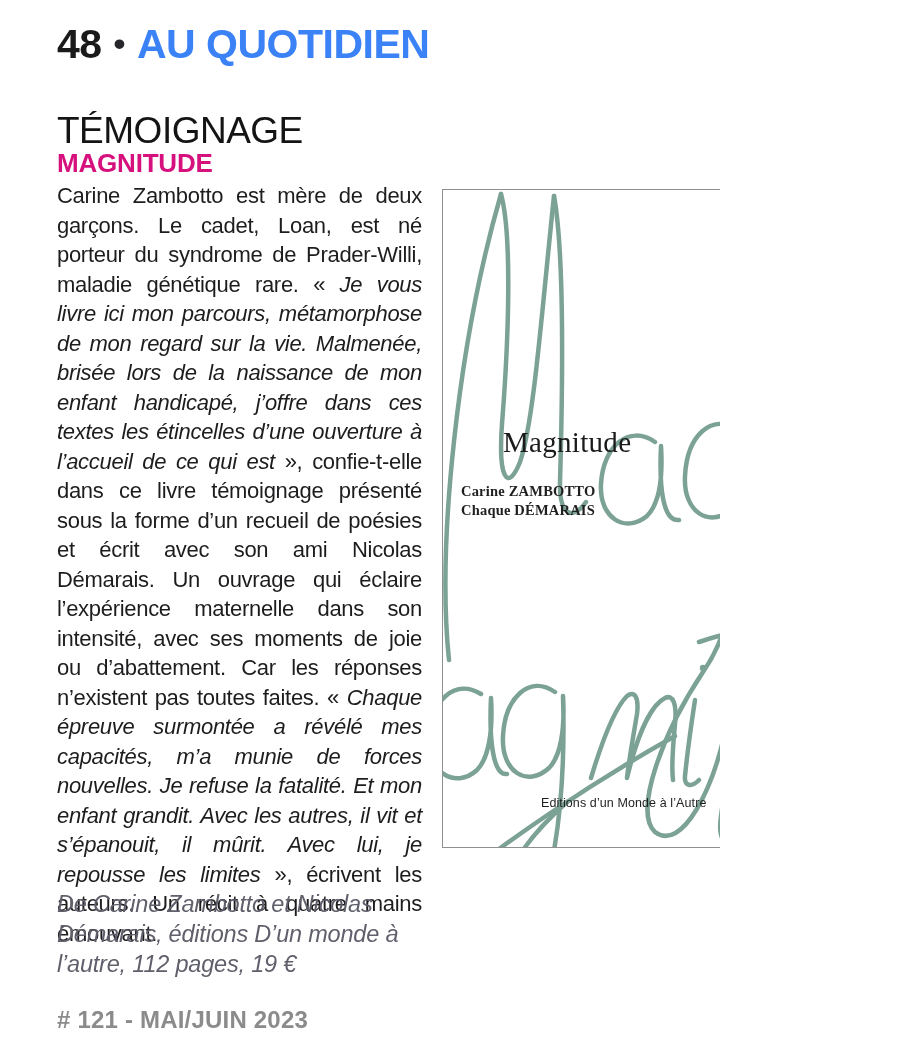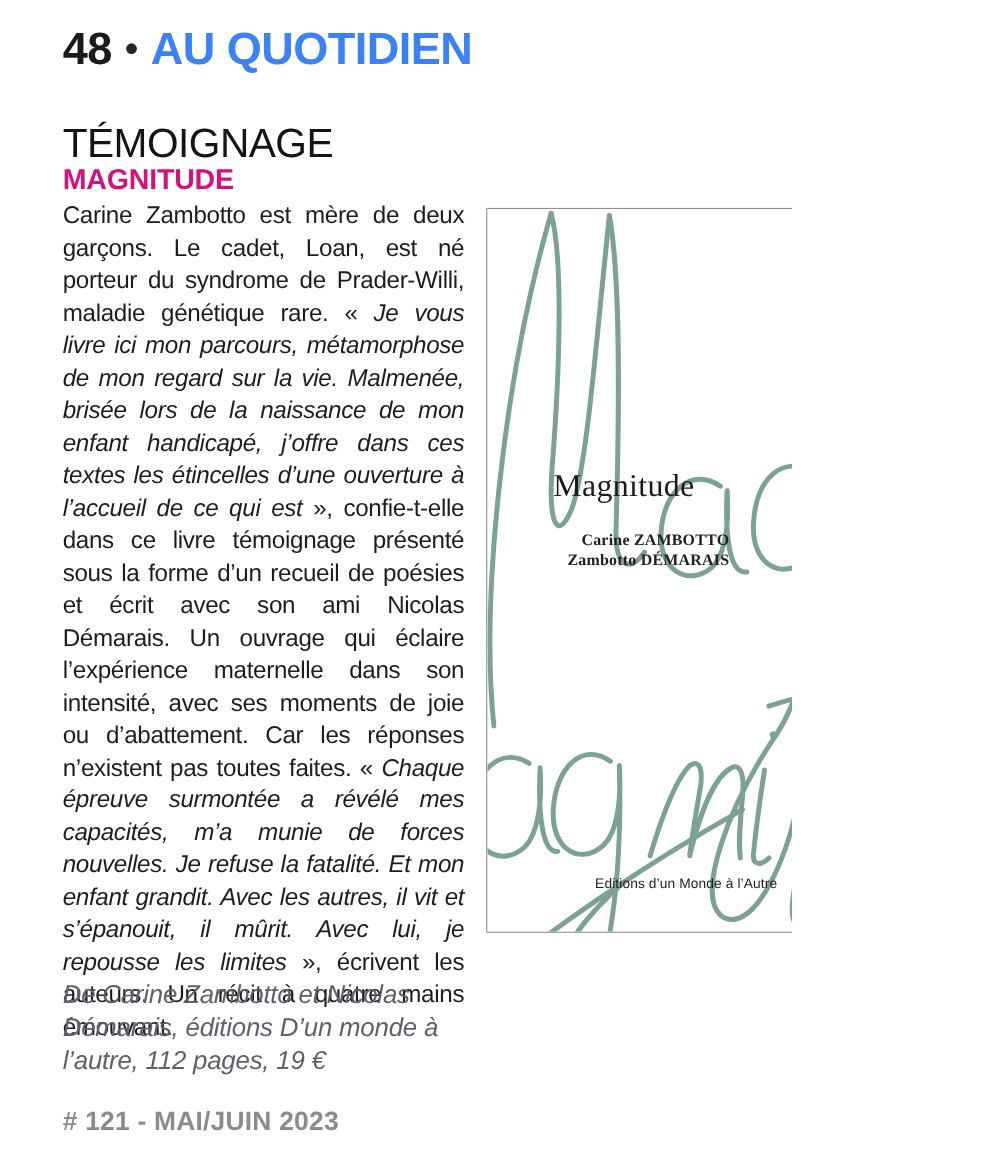--- a/index.html
+++ b/index.html
@@ -29,21 +29,21 @@
     color:#60606c;letter-spacing:-0.2px;}
   .issue{position:absolute;left:57px;top:1006px;font-size:24px;font-weight:700;
     color:#8b8b8b;letter-spacing:0.2px;}
   
   .cover{position:absolute;left:442px;top:189px;width:411px;height:657px;
     background:#fff;border:1px solid #8f8f8f;overflow:hidden;}
   .cover svg{position:absolute;left:0;top:0;}
   .cover-title{position:absolute;left:60px;top:238px;
     font-family:"Liberation Serif",serif;font-size:29px;color:#1b1b1b;
     letter-spacing:0.3px;line-height:1;}
-  .cover-authors{position:absolute;left:18px;top:292px;width:202px;text-align:right;
+  .cover-authors{position:absolute;left:18px;top:292px;width:202px;text-align:left;
     font-family:"Liberation Serif",serif;font-size:14.5px;font-weight:600;
     color:#1f1f1f;line-height:19px;letter-spacing:0.2px;}
   .cover-publisher{position:absolute;left:98px;top:606px;width:205px;text-align:left;
     font-size:12.5px;color:#1e1e1e;letter-spacing:0.1px;}
 </style>
 </head>
 <body>
 
 <div class="page">
 
@@ -82,18 +82,18 @@
         <path d="M 252 510 C 248 536 244 566 242 586 C 241 596 248 598 256 590"></path>
         <circle cx="260" cy="478" r="3.2" fill="#7ba295" stroke="none"></circle>
         <path d="M 302 398 C 296 470 286 568 278 626 C 274 654 286 662 302 644 C 310 634 316 622 320 612"></path>
         <path d="M 256 452 C 292 440 332 434 362 432"></path>
         <path d="M 346 516 C 338 550 332 582 334 598 C 336 614 350 616 362 600 C 372 586 378 564 382 536 C 378 570 376 598 380 612 C 386 624 398 620 406 604 C 412 592 416 574 420 554"></path>
       </g>
     </svg>
     <div class="cover-title">Magnitude</div>
     <div class="cover-authors">
       <div>Carine ZAMBOTTO</div>
-      <div>Zambotto DÉMARAIS</div>
+      <div>Chaque DÉMARAIS</div>
     </div>
     <div class="cover-publisher">Editions d’un Monde à l’Autre</div>
   </div>
 
 </div>
 
 </body></html>

